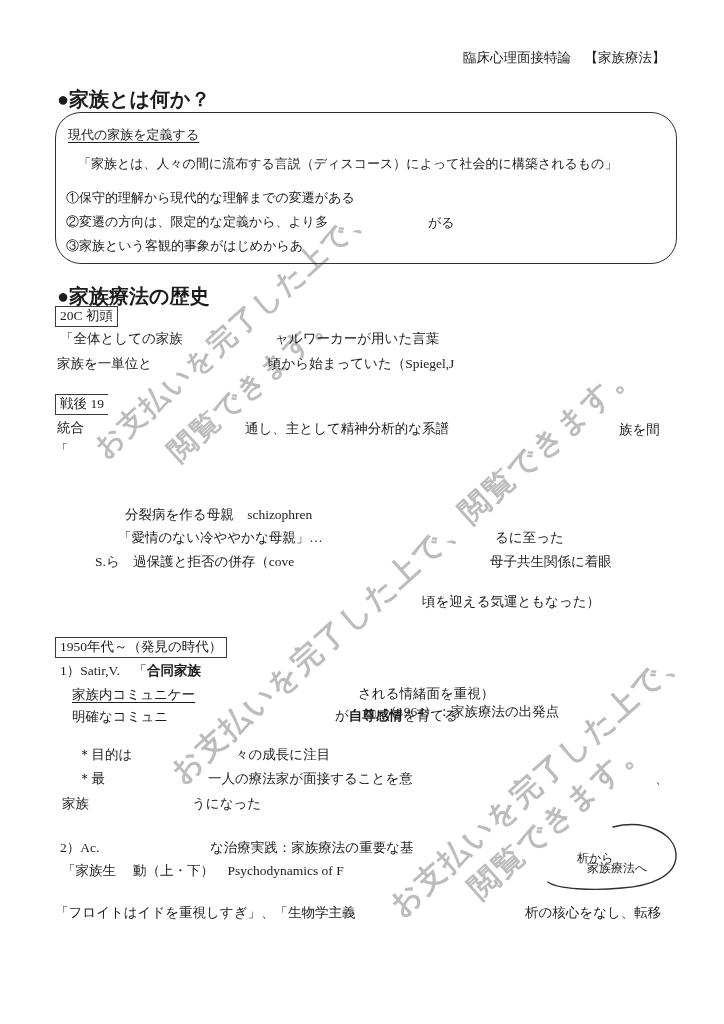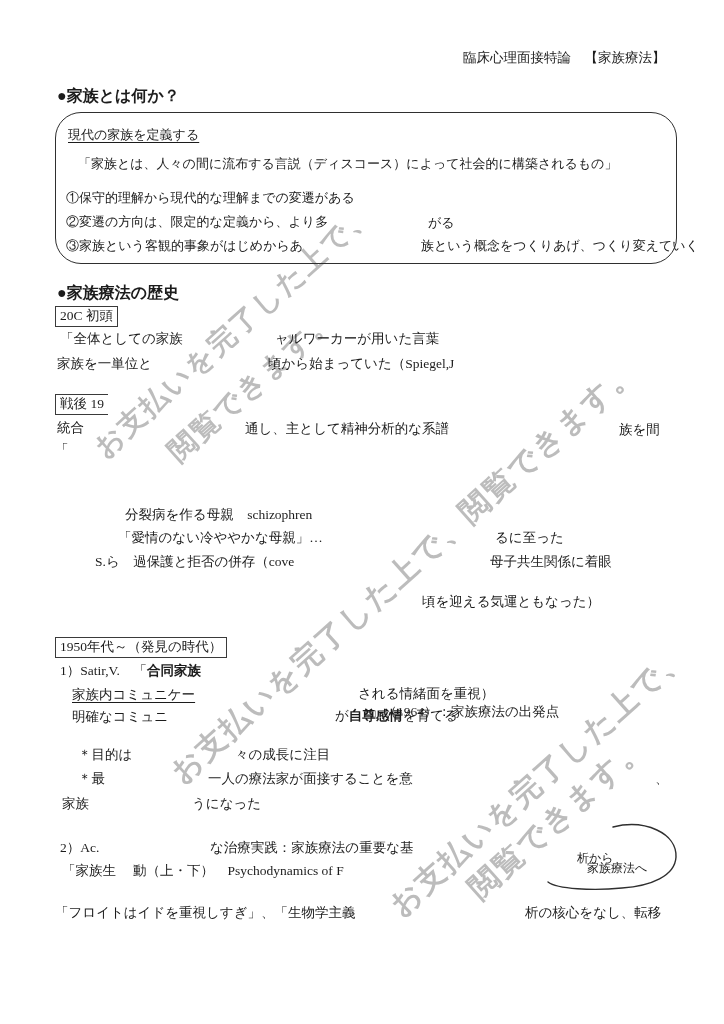--- a/index.html
+++ b/index.html
@@ -4,21 +4,21 @@
 <style>
   html,body{margin:0;padding:0;background:#888;}
   .page{
     position:relative; width:724px; height:1024px; margin:0 auto;
     background:#ffffff; overflow:hidden;
     font-family:"Liberation Serif","DejaVu Serif",serif;
     color:#1c1c1c;
   }
   .t{position:absolute; white-space:nowrap; font-size:13.5px; line-height:1.3; z-index:3;}
   .small{font-size:12px;}
-  .ttl{font-size:16px; font-weight:bold;}
+  .ttl{font-size:20px; font-weight:bold;}
   .b{font-weight:bold;}
   .u{text-decoration:underline; text-underline-offset:3px;}
   .tagbox{
     position:absolute; z-index:3; font-size:13.5px; line-height:1.25;
     border:1px solid #3a3a3a; padding:1px 4px; background:transparent; white-space:nowrap;
   }
   .tagbox.cut{border-right:none;}
   .bigbox{
     position:absolute; z-index:2; border:1.4px solid #2f2f2f; border-radius:26px;
     background:transparent;
@@ -48,21 +48,20 @@
 
   <div class="t ttl" style="left:57px;top:86px;">●家族とは何か？</div>
 
   <div class="bigbox" style="left:55px;top:112px;width:620px;height:150px;"></div>
   <div class="t u" style="left:68px;top:127px;font-size:13px;">現代の家族を定義する</div>
   <div class="t" style="left:78px;top:156px;font-size:13px;">「家族とは、人々の間に流布する言説（ディスコース）によって社会的に構築されるもの」</div>
   <div class="t" style="left:66px;top:190px;font-size:13px;">①保守的理解から現代的な理解までの変遷がある</div>
   <div class="t" style="left:66px;top:214px;font-size:13px;">②変遷の方向は、限定的な定義から、より多</div>
   <div class="t" style="left:428px;top:215px;font-size:13px;">がる</div>
   <div class="t" style="left:66px;top:238px;font-size:13px;">③家族という客観的事象がはじめからあ</div>
-  <div class="t" style="left:421px;top:238px;font-size:13px;">族という概念をつくりあげ、つくり変えていく</div>
 
   <div class="t ttl" style="left:57px;top:283px;">●家族療法の歴史</div>
 
   <div class="tagbox" style="left:55px;top:306px;">20C 初頭</div>
   <div class="t" style="left:60px;top:330px;">「全体としての家族</div>
   <div class="t" style="left:275px;top:330px;">ャルワーカーが用いた言葉</div>
   <div class="t" style="left:57px;top:355px;">家族を一単位と</div>
   <div class="t" style="left:268px;top:355px;">頃から始まっていた（Spiegel,J</div>
 
   <div class="tagbox cut" style="left:55px;top:394px;">戦後 19</div>

